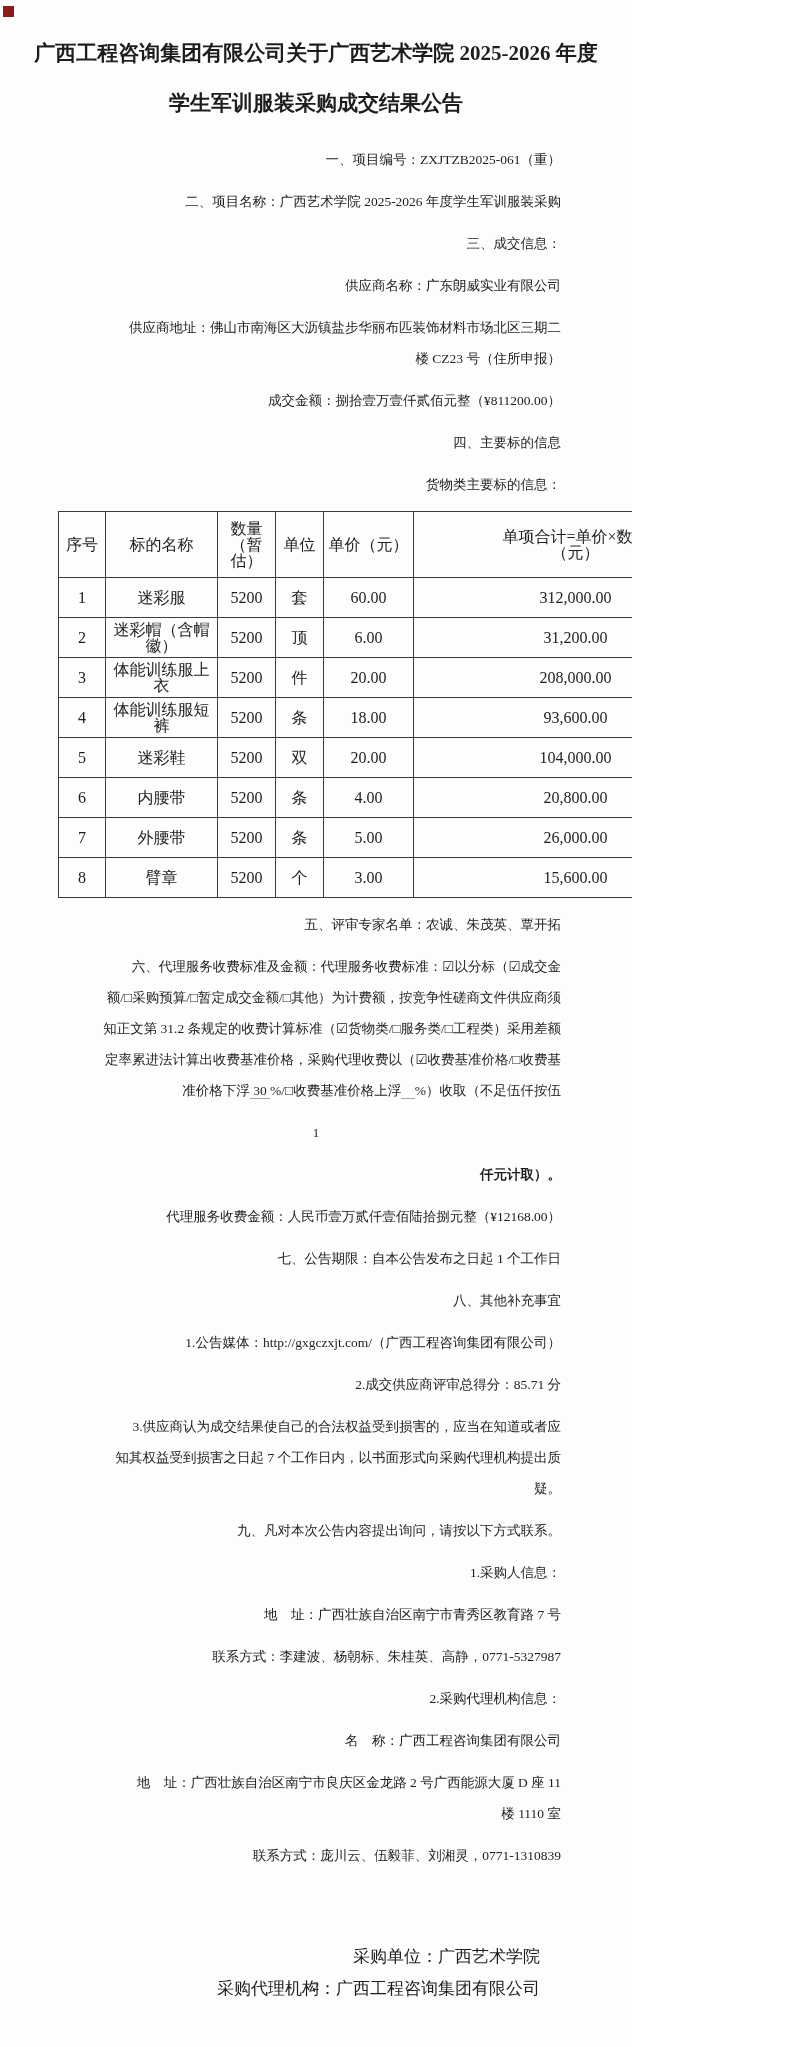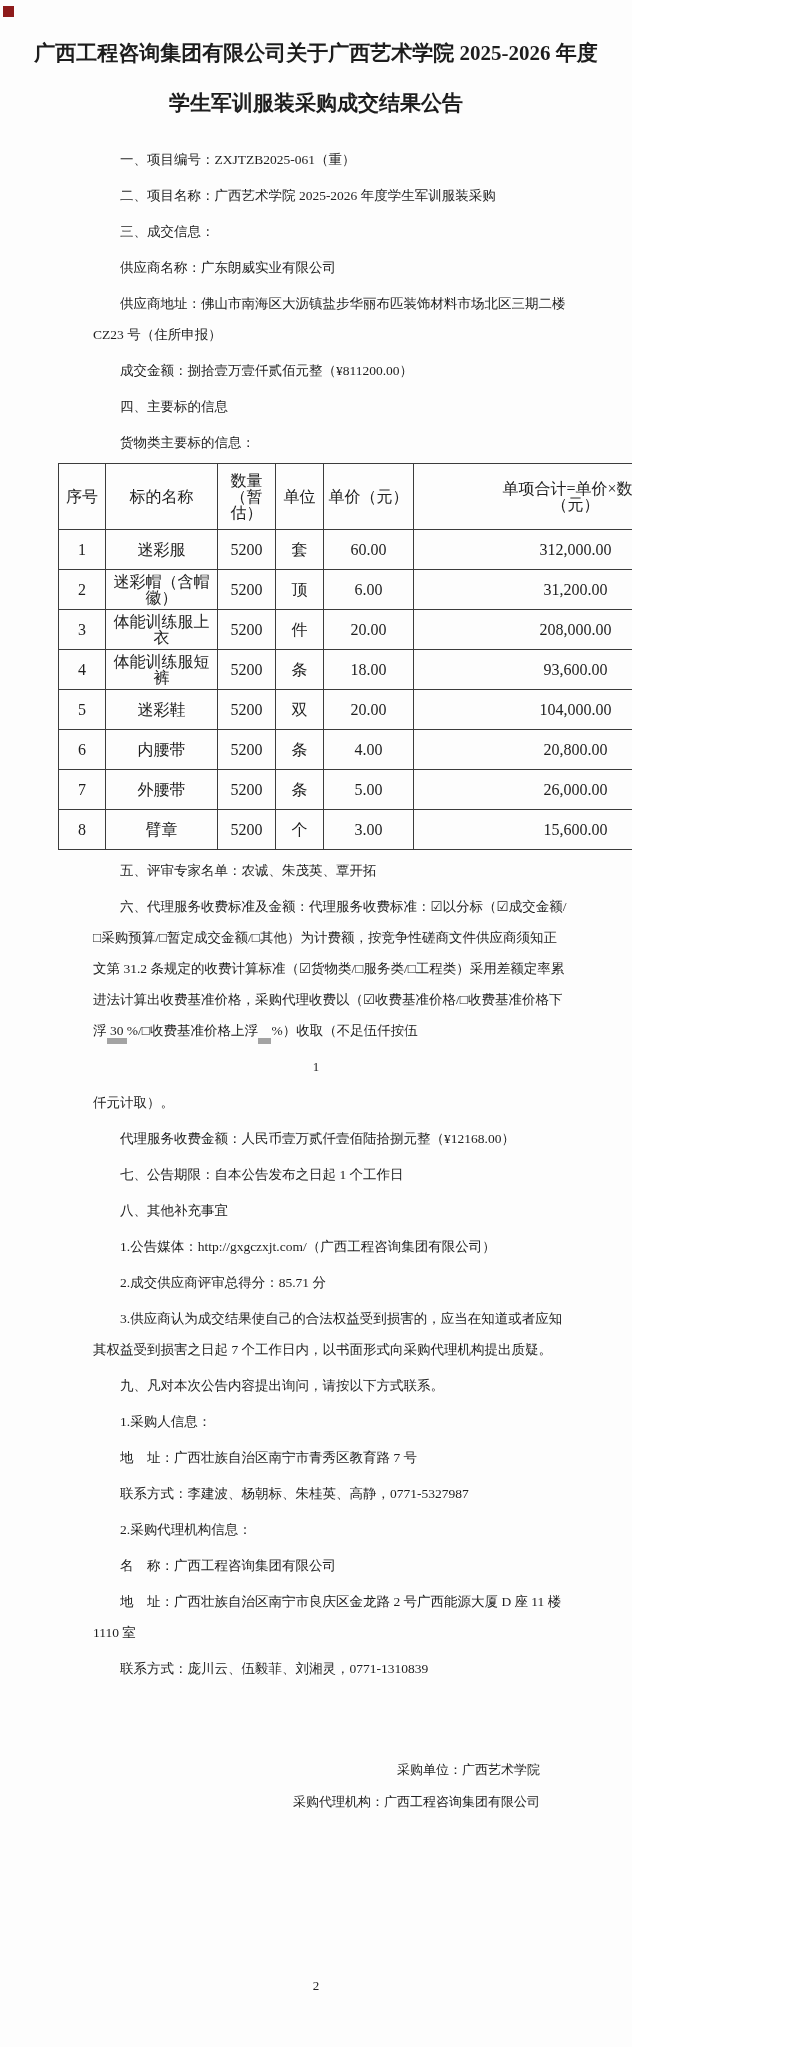--- a/index.html
+++ b/index.html
@@ -4,31 +4,31 @@
 <style>
   :root { --marker:#8e1b1b; --text:#1d1d1d; }
   html,body { margin:0; padding:0; background:#ffffff; }
   .page {
     position:relative; width:632px; height:2047px; overflow:hidden;
     background:#fdfdfd; color:var(--text);
     font-family:"Liberation Serif","DejaVu Serif","DejaVu Sans",serif;
   }
   .title { padding-top:28px; font-size:21px; font-weight:bold; text-align:center; line-height:50px; }
   .body { margin:16px 60px 0 88px; font-size:13.5px; line-height:31px; }
-  .body p { margin:5px; text-indent:27px; }
-  .body p.noindent { text-indent:0; }
+  .body p { margin:11px; text-indent:27px;text-align:right; }
+  .body p.noindent { text-indent:0;font-weight:bold; }
   .tbl-wrap { margin:2px 0 0 -30px; }
   table { border-collapse:collapse; width:679px; table-layout:fixed; font-size:16px; line-height:16px; }
   th,td { border:1px solid #3c3c3c; text-align:center; vertical-align:middle; font-weight:normal; padding:0 2px; overflow:hidden; }
   thead tr { height:66px; }
   tbody tr { height:40px; }
   .after-table { margin-top:6px; }
   .mid-num { margin:0 -60px 0 -88px; text-align:center; font-size:13px; line-height:31px; text-indent:0; }
-  .u { border-bottom:6px solid #a3a3a3; }
-  .signature { margin-top:70px; text-align:right; padding-right:32px; line-height:32px; font-size:13px; }
+  .u { border-bottom:1px solid #a3a3a3; }
+  .signature { margin-top:70px; text-align:right; padding-right:32px; line-height:32px; font-size:17px; }
   .signature div { margin:0; }
   .signature .date { padding-right:11px; }
   .footer-num { position:absolute; left:0; right:0; top:1978px; text-align:center; font-size:13px; }
   .marker { position:absolute; width:10px; height:10px; background:var(--marker); }
   .marker.corner { left:3px; top:6px; width:11px; height:11px; }
   .m1{ left:786px; top:135px; } .m2{ left:786px; top:167px; } .m3{ left:786px; top:195px; }
   .m4{ left:786px; top:228px; } .m5{ left:786px; top:263px; }
 </style>
 </head>
 <body>

